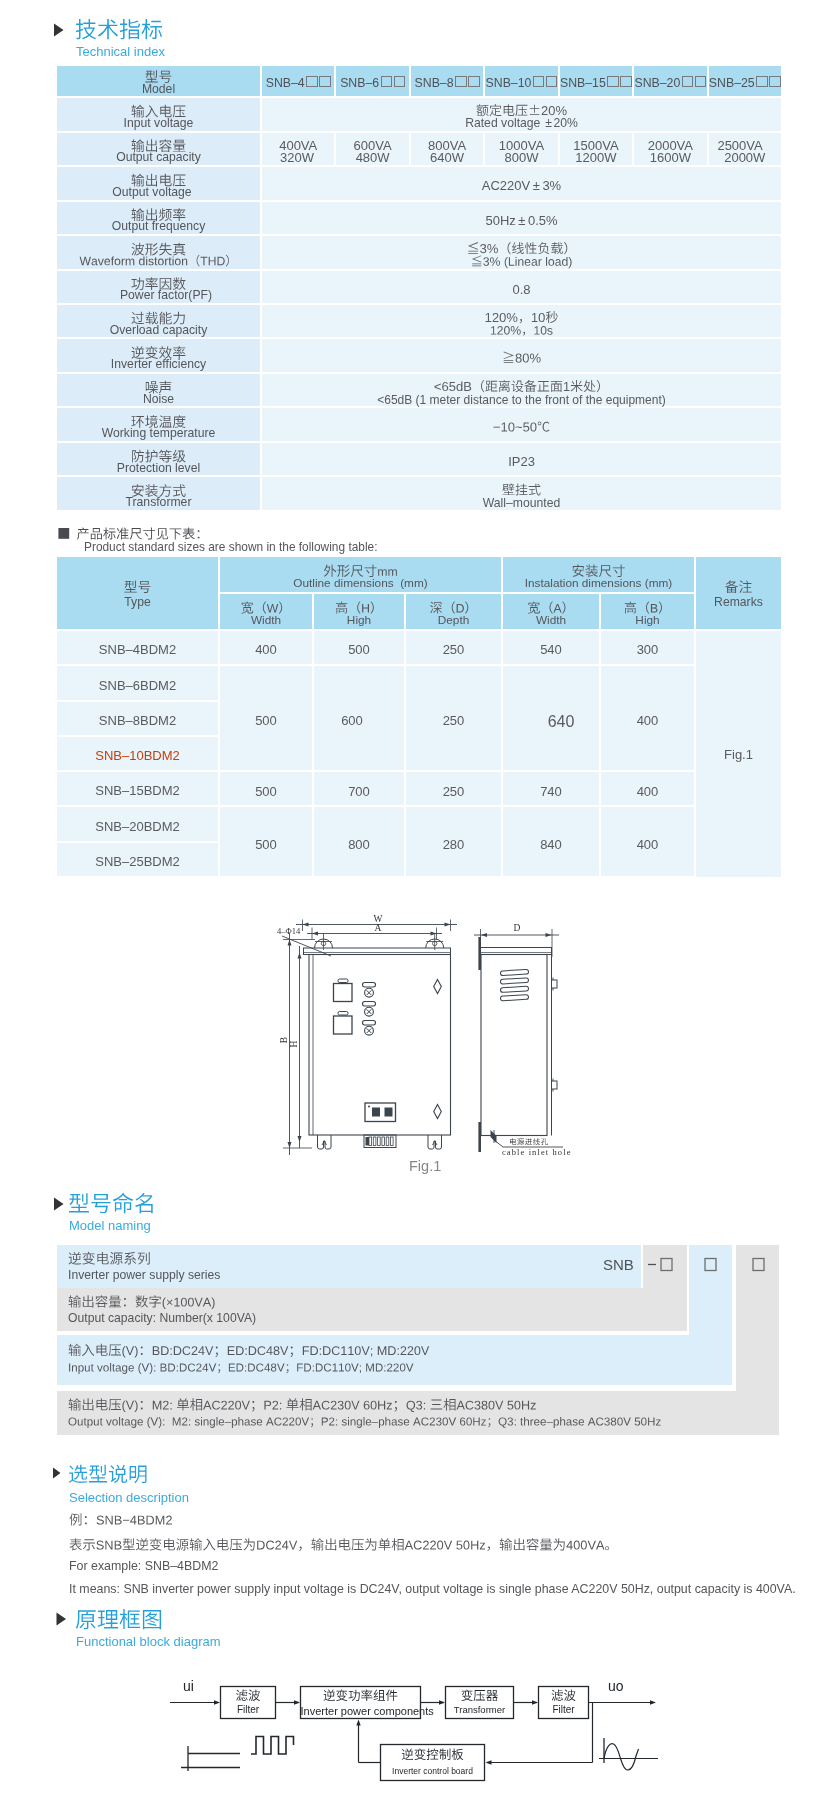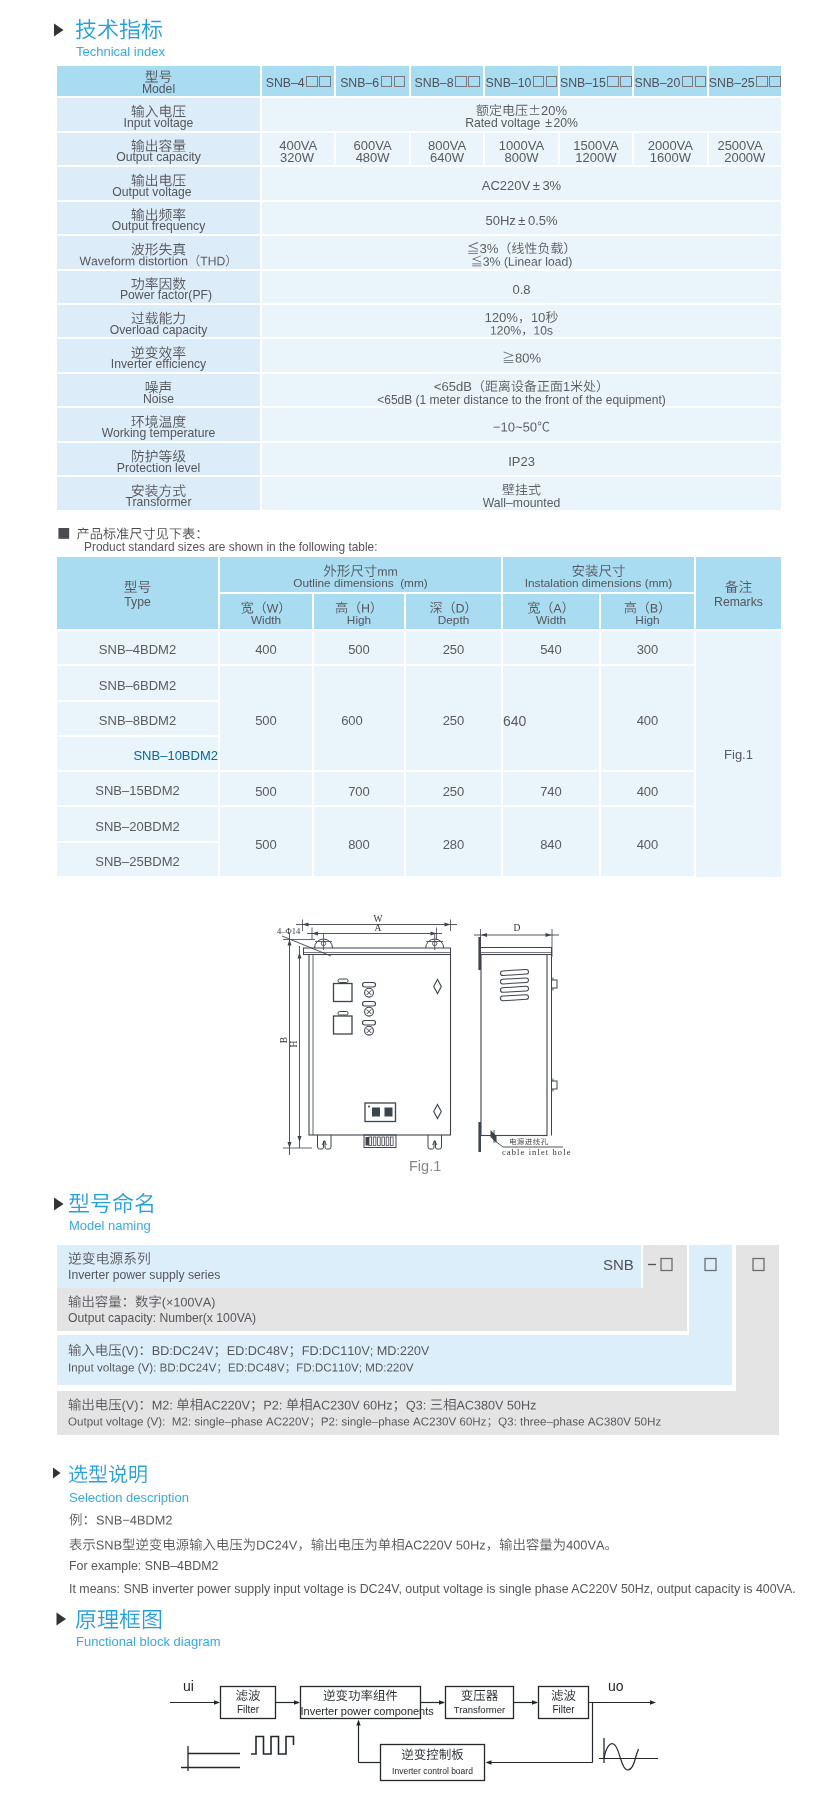--- a/index.html
+++ b/index.html
@@ -102,21 +102,21 @@
 <div style="position:absolute;top:614.7px;font-size:11.8px;color:#55565a;line-height:1;white-space:nowrap;left:503px;width:96px;text-align:center;">Width</div>
 <div style="position:absolute;left:601px;top:594px;width:93px;height:35px;background:#a9dbf1;"></div>
 <div style="position:absolute;top:614.7px;font-size:11.8px;color:#55565a;line-height:1;white-space:nowrap;left:601px;width:93px;text-align:center;">High</div>
 <div style="position:absolute;left:57px;top:631px;width:161px;height:33.299999999999955px;background:#e9f4fb;"></div>
 <div style="position:absolute;top:643.3px;font-size:13px;color:#5a5b5e;line-height:1;white-space:nowrap;left:57px;width:161px;text-align:center;">SNB–4BDM2</div>
 <div style="position:absolute;left:57px;top:666.3px;width:161px;height:33.30000000000007px;background:#e9f4fb;"></div>
 <div style="position:absolute;top:678.6px;font-size:13px;color:#5a5b5e;line-height:1;white-space:nowrap;left:57px;width:161px;text-align:center;">SNB–6BDM2</div>
 <div style="position:absolute;left:57px;top:701.6px;width:161px;height:33.299999999999955px;background:#e9f4fb;"></div>
 <div style="position:absolute;top:713.9px;font-size:13px;color:#5a5b5e;line-height:1;white-space:nowrap;left:57px;width:161px;text-align:center;">SNB–8BDM2</div>
 <div style="position:absolute;left:57px;top:736.9px;width:161px;height:33.200000000000045px;background:#e9f4fb;"></div>
-<div style="position:absolute;top:749.2px;font-size:13px;color:#0369a1;line-height:1;white-space:nowrap;left:57px;width:161px;text-align:right;">SNB–10BDM2</div>
+<div style="position:absolute;top:749.2px;font-size:13px;color:#c2410c;line-height:1;white-space:nowrap;left:57px;width:161px;text-align:center;">SNB–10BDM2</div>
 <div style="position:absolute;left:57px;top:772.1px;width:161px;height:33.299999999999955px;background:#e9f4fb;"></div>
 <div style="position:absolute;top:784.4px;font-size:13px;color:#5a5b5e;line-height:1;white-space:nowrap;left:57px;width:161px;text-align:center;">SNB–15BDM2</div>
 <div style="position:absolute;left:57px;top:807.4px;width:161px;height:33.30000000000007px;background:#e9f4fb;"></div>
 <div style="position:absolute;top:819.7px;font-size:13px;color:#5a5b5e;line-height:1;white-space:nowrap;left:57px;width:161px;text-align:center;">SNB–20BDM2</div>
 <div style="position:absolute;left:57px;top:842.7px;width:161px;height:33.799999999999955px;background:#e9f4fb;"></div>
 <div style="position:absolute;top:855.3px;font-size:13px;color:#5a5b5e;line-height:1;white-space:nowrap;left:57px;width:161px;text-align:center;">SNB–25BDM2</div>
 <div style="position:absolute;left:220px;top:631px;width:92px;height:33.299999999999955px;background:#e9f4fb;"></div>
 <div style="position:absolute;top:643.4px;font-size:13px;color:#5a5b5e;line-height:1;white-space:nowrap;left:220px;width:92px;text-align:center;">400</div>
 <div style="position:absolute;left:314px;top:631px;width:90px;height:33.299999999999955px;background:#e9f4fb;"></div>
 <div style="position:absolute;top:643.4px;font-size:13px;color:#5a5b5e;line-height:1;white-space:nowrap;left:314px;width:90px;text-align:center;">500</div>
@@ -126,21 +126,21 @@
 <div style="position:absolute;top:643.4px;font-size:13px;color:#5a5b5e;line-height:1;white-space:nowrap;left:503px;width:96px;text-align:center;">540</div>
 <div style="position:absolute;left:601px;top:631px;width:93px;height:33.299999999999955px;background:#e9f4fb;"></div>
 <div style="position:absolute;top:643.4px;font-size:13px;color:#5a5b5e;line-height:1;white-space:nowrap;left:601px;width:93px;text-align:center;">300</div>
 <div style="position:absolute;left:220px;top:666.3px;width:92px;height:103.80000000000007px;background:#e9f4fb;"></div>
 <div style="position:absolute;top:714.0px;font-size:13px;color:#5a5b5e;line-height:1;white-space:nowrap;left:220px;width:92px;text-align:center;">500</div>
 <div style="position:absolute;left:314px;top:666.3px;width:90px;height:103.80000000000007px;background:#e9f4fb;"></div>
 <div style="position:absolute;top:714.0px;font-size:13px;color:#5a5b5e;line-height:1;white-space:nowrap;left:314px;width:76px;text-align:center;">600</div>
 <div style="position:absolute;left:406px;top:666.3px;width:95px;height:103.80000000000007px;background:#e9f4fb;"></div>
 <div style="position:absolute;top:714.0px;font-size:13px;color:#5a5b5e;line-height:1;white-space:nowrap;left:406px;width:95px;text-align:center;">250</div>
 <div style="position:absolute;left:503px;top:666.3px;width:96px;height:103.80000000000007px;background:#e9f4fb;"></div>
-<div style="position:absolute;top:714.0px;font-size:14px;color:#5a5b5e;line-height:1;white-space:nowrap;left:503px;width:116px;">640</div>
+<div style="position:absolute;top:714.0px;font-size:16px;color:#5a5b5e;line-height:1;white-space:nowrap;left:503px;width:116px;text-align:center;">640</div>
 <div style="position:absolute;left:601px;top:666.3px;width:93px;height:103.80000000000007px;background:#e9f4fb;"></div>
 <div style="position:absolute;top:714.0px;font-size:13px;color:#5a5b5e;line-height:1;white-space:nowrap;left:601px;width:93px;text-align:center;">400</div>
 <div style="position:absolute;left:220px;top:772.1px;width:92px;height:33.299999999999955px;background:#e9f4fb;"></div>
 <div style="position:absolute;top:784.5px;font-size:13px;color:#5a5b5e;line-height:1;white-space:nowrap;left:220px;width:92px;text-align:center;">500</div>
 <div style="position:absolute;left:314px;top:772.1px;width:90px;height:33.299999999999955px;background:#e9f4fb;"></div>
 <div style="position:absolute;top:784.5px;font-size:13px;color:#5a5b5e;line-height:1;white-space:nowrap;left:314px;width:90px;text-align:center;">700</div>
 <div style="position:absolute;left:406px;top:772.1px;width:95px;height:33.299999999999955px;background:#e9f4fb;"></div>
 <div style="position:absolute;top:784.5px;font-size:13px;color:#5a5b5e;line-height:1;white-space:nowrap;left:406px;width:95px;text-align:center;">250</div>
 <div style="position:absolute;left:503px;top:772.1px;width:96px;height:33.299999999999955px;background:#e9f4fb;"></div>
 <div style="position:absolute;top:784.5px;font-size:13px;color:#5a5b5e;line-height:1;white-space:nowrap;left:503px;width:96px;text-align:center;">740</div>

